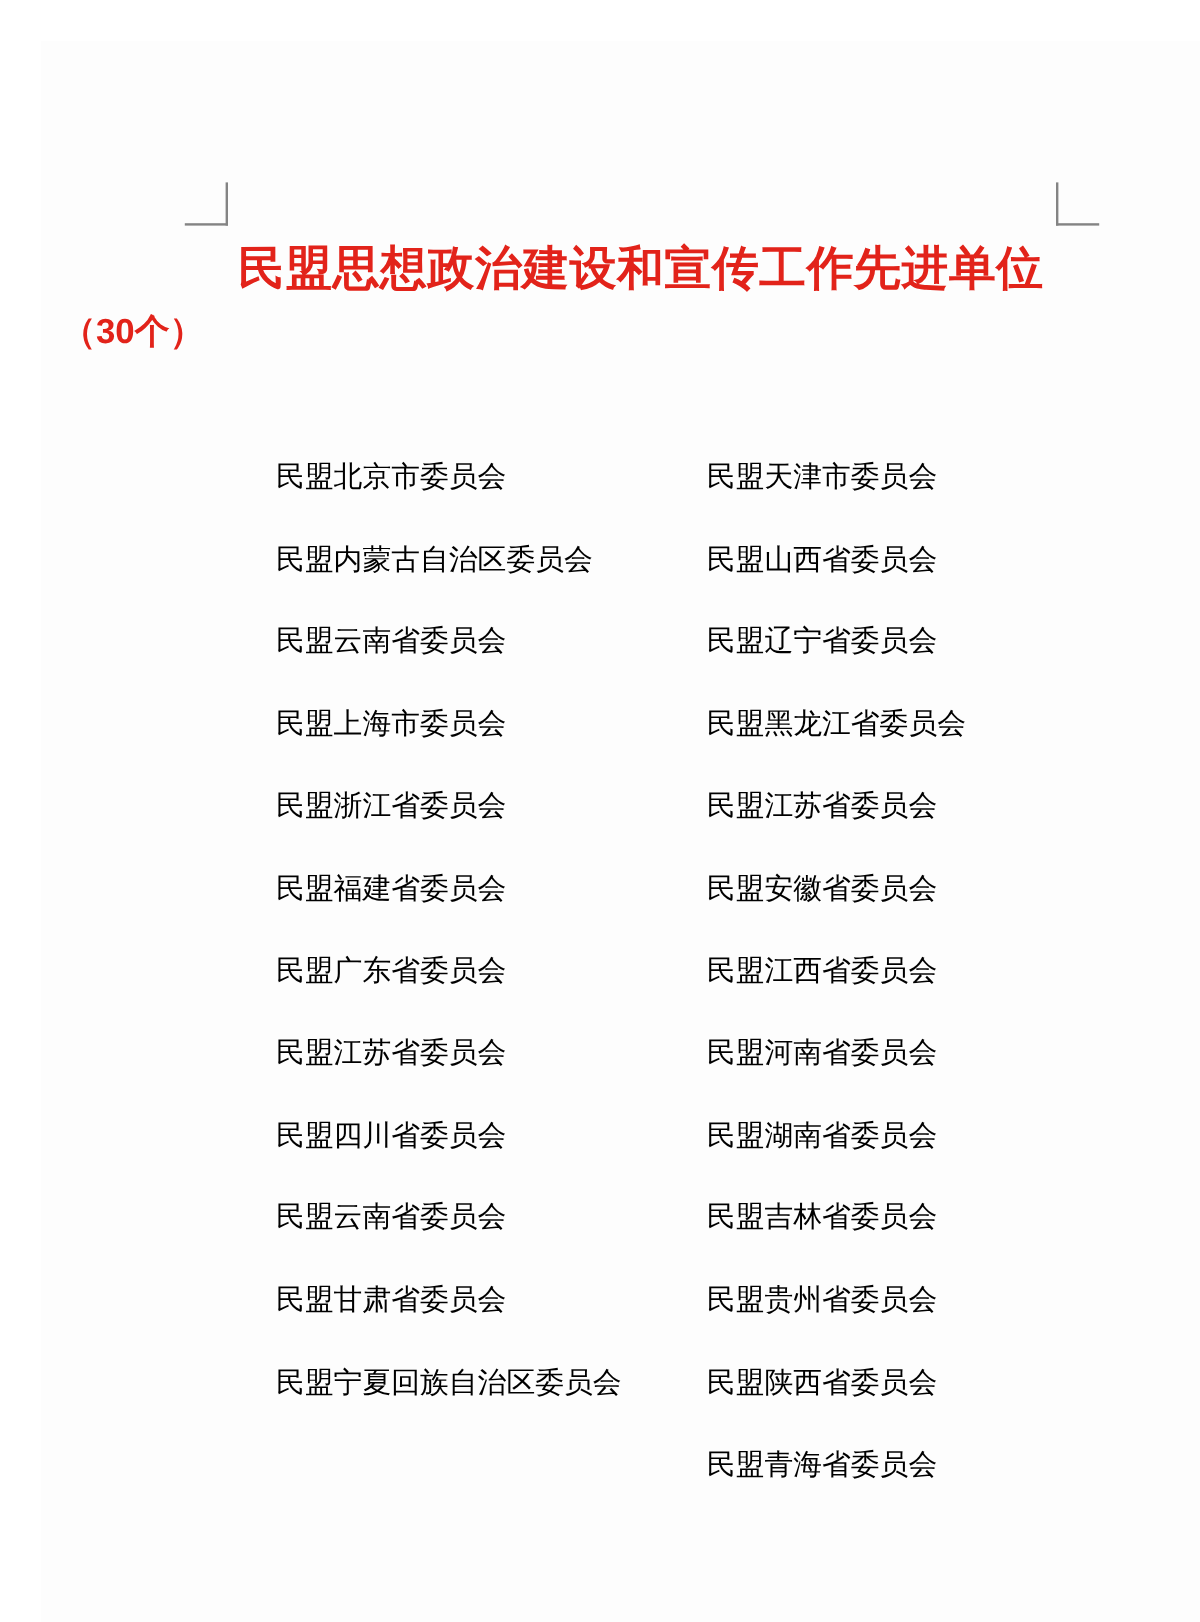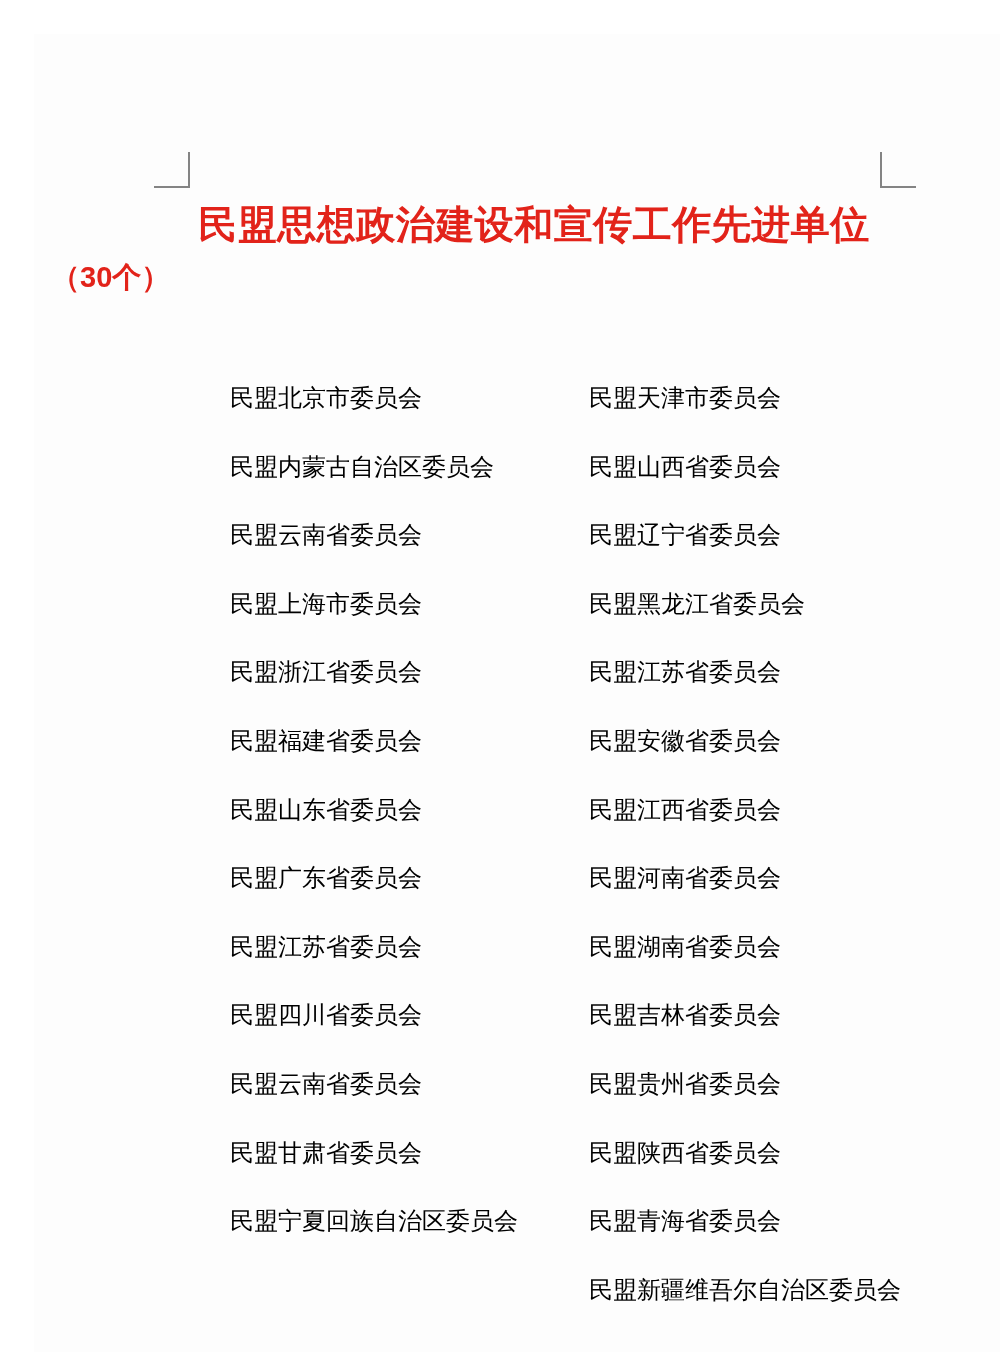--- a/index.html
+++ b/index.html
@@ -72,21 +72,20 @@
   <div class="doc-title">民盟思想政治建设和宣传工作先进单位</div>
   <div class="doc-subtitle">（30个）</div>
 
   <div class="col col-left">
     <div class="item">民盟北京市委员会</div>
     <div class="item">民盟内蒙古自治区委员会</div>
     <div class="item">民盟云南省委员会</div>
     <div class="item">民盟上海市委员会</div>
     <div class="item">民盟浙江省委员会</div>
     <div class="item">民盟福建省委员会</div>
-    <div class="item">民盟山东省委员会</div>
     <div class="item">民盟广东省委员会</div>
     <div class="item">民盟江苏省委员会</div>
     <div class="item">民盟四川省委员会</div>
     <div class="item">民盟云南省委员会</div>
     <div class="item">民盟甘肃省委员会</div>
     <div class="item">民盟宁夏回族自治区委员会</div>
   </div>
 
   <div class="col col-right">
     <div class="item">民盟天津市委员会</div>
@@ -95,16 +94,15 @@
     <div class="item">民盟黑龙江省委员会</div>
     <div class="item">民盟江苏省委员会</div>
     <div class="item">民盟安徽省委员会</div>
     <div class="item">民盟江西省委员会</div>
     <div class="item">民盟河南省委员会</div>
     <div class="item">民盟湖南省委员会</div>
     <div class="item">民盟吉林省委员会</div>
     <div class="item">民盟贵州省委员会</div>
     <div class="item">民盟陕西省委员会</div>
     <div class="item">民盟青海省委员会</div>
-    <div class="item">民盟新疆维吾尔自治区委员会</div>
   </div>
 
 </div>
 
 </body></html>

